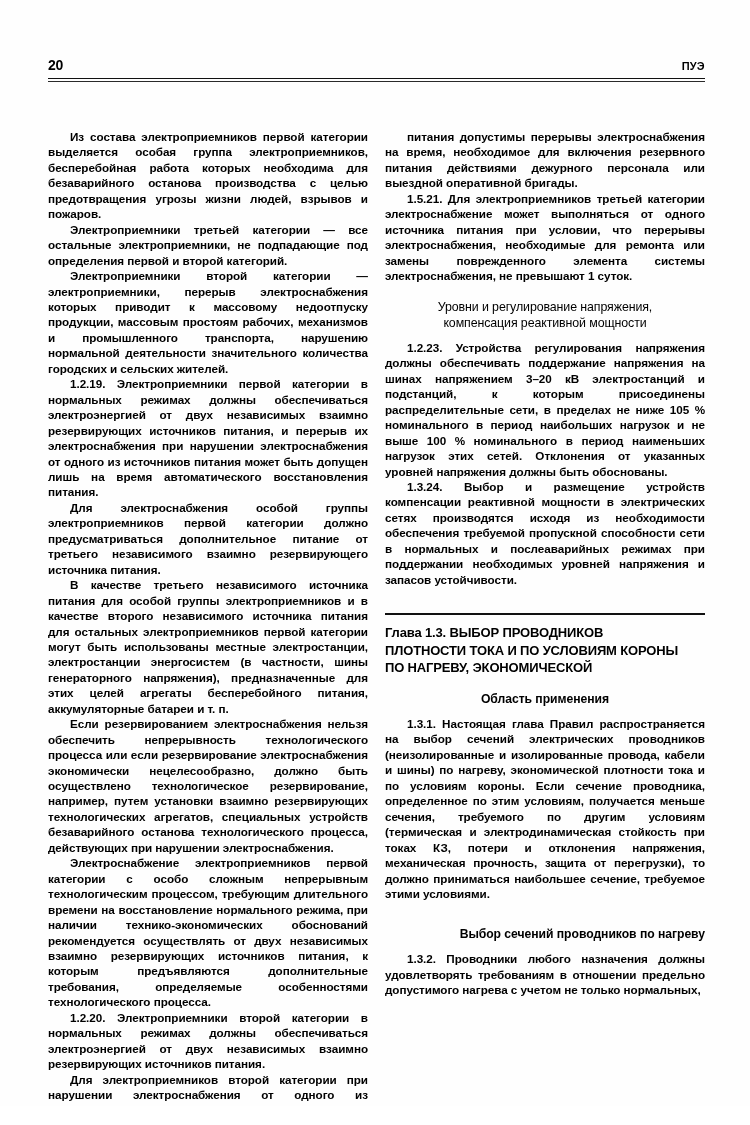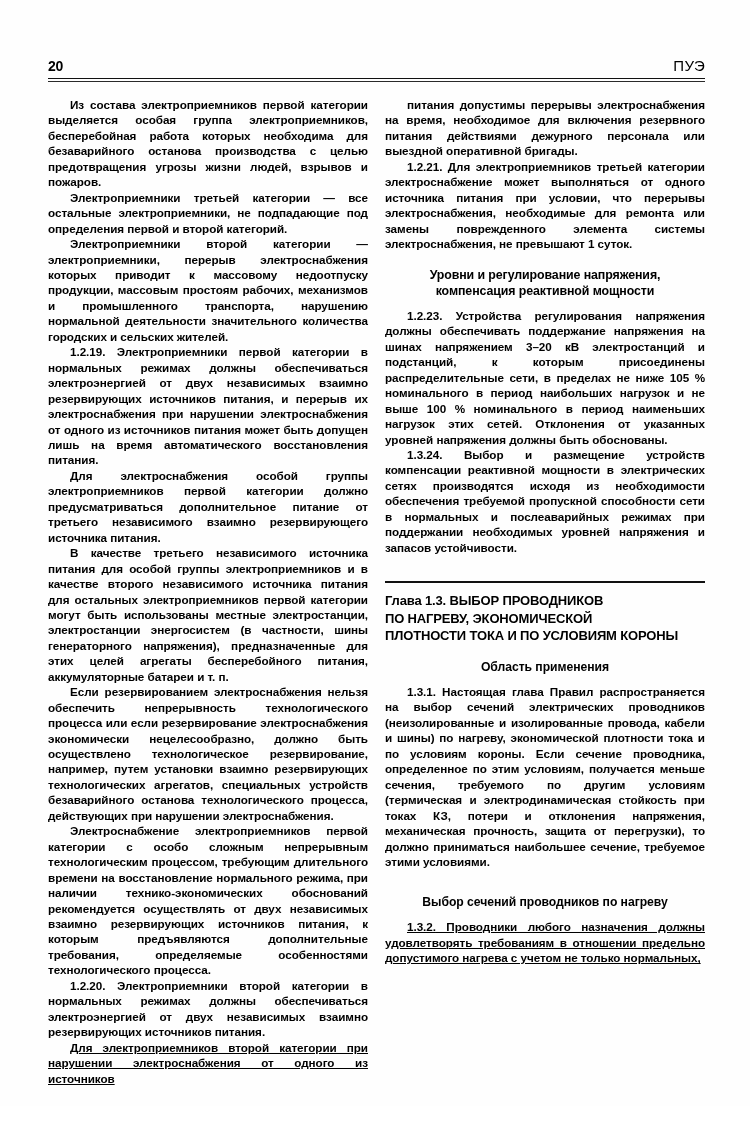--- a/index.html
+++ b/index.html
@@ -32,22 +32,22 @@
     justify-content: space-between;
     align-items: flex-end;
   }
   .runhead-folio {
     font-size: 14px;
     font-weight: 700;
     letter-spacing: -0.2px;
     line-height: 1;
   }
   .runhead-title {
-    font-size: 15px;
-    font-weight: 400;
+    font-size: 11px;
+    font-weight: 700;
     letter-spacing: 0.3px;
     line-height: 1;
     margin-left: 40px;
   }
   .runhead-rule {
     position: absolute;
     left: 48px;
     top: 78px;
     width: 657px;
     height: 0;
@@ -61,48 +61,48 @@
     position: absolute;
     left: 48px;
     top: 97px;
     width: 657px;
     height: 980px;
     display: flex;
     justify-content: space-between;
   }
   .col {
     width: 320px;
+    margin-top: 32px;
   }
 
   p.para {
     margin: 0;
     font-size: 11.7px;
     line-height: 15.45px;
     text-align: justify;
     text-indent: 22px;
     font-weight: 600;
     letter-spacing: -0.05px;
     word-spacing: 0px;
     -moz-text-align-last: left;
     text-align-last: left;
   }
   p.para.last-justify {
     text-align: justify;
-    text-decoration: underline;
   }
   p.para .clause {
     font-weight: 800;
   }
 
   
   .sec-head {
     margin: 15px 0 0 0;
     font-size: 12.4px;
     line-height: 16.2px;
-    font-weight: 700;
+    font-weight: 400;
     text-align: center;
     letter-spacing: -0.1px;
   }
   .sec-head + p.para { margin-top: 9px; }
 
   
   .chapter-block {
     margin-top: 26px;
   }
   .chapter-rule {
@@ -121,21 +121,21 @@
   }
   .sub-head {
     margin: 15px 0 0 0;
     font-size: 12.2px;
     line-height: 15px;
     font-weight: 800;
     text-align: center;
     letter-spacing: -0.05px;
   }
   .sub-head + p.para { margin-top: 9px; }
-  .sub-head.spaced-top { margin-top: 26px; }
+  .sub-head.spaced-top { margin-top: 26px; text-align: right; }
 
   p.para + p.para { margin-top: 0; }
 </style>
 </head>
 <body>
 
 <div class="page">
 
   <div class="runhead">
     <span class="runhead-folio">20</span>
@@ -153,36 +153,36 @@
       <p class="para">Для электроснабжения особой группы электроприемников первой категории должно предусматриваться дополнительное питание от третьего независимого взаимно резервирующего источника питания.</p>
       <p class="para">В качестве третьего независимого источника питания для особой группы электроприемников и в качестве второго независимого источника питания для остальных электроприемников первой категории могут быть использованы местные электростанции, электростанции энергосистем (в частности, шины генераторного напряжения), предназначенные для этих целей агрегаты бесперебойного питания, аккумуляторные батареи и т. п.</p>
       <p class="para">Если резервированием электроснабжения нельзя обеспечить непрерывность технологического процесса или если резервирование электроснабжения экономически нецелесообразно, должно быть осуществлено технологическое резервирование, например, путем установки взаимно резервирующих технологических агрегатов, специальных устройств безаварийного останова технологического процесса, действующих при нарушении электроснабжения.</p>
       <p class="para">Электроснабжение электроприемников первой категории с особо сложным непрерывным технологическим процессом, требующим длительного времени на восстановление нормального режима, при наличии технико-экономических обоснований рекомендуется осуществлять от двух независимых взаимно резервирующих источников питания, к которым предъявляются дополнительные требования, определяемые особенностями технологического процесса.</p>
       <p class="para"><span class="clause">1.2.20.</span><span> Электроприемники второй категории в нормальных режимах должны обеспечиваться электроэнергией от двух независимых взаимно резервирующих источников питания.</span></p>
       <p class="para last-justify">Для электроприемников второй категории при нарушении электроснабжения от одного из источников</p>
     </div>
 
     <div class="col">
       <p class="para">питания допустимы перерывы электроснабжения на время, необходимое для включения резервного питания действиями дежурного персонала или выездной оперативной бригады.</p>
-      <p class="para"><span class="clause">1.2.21.</span><span> Для электроприемников третьей категории электроснабжение может выполняться от одного источника питания при условии, что перерывы электроснабжения, необходимые для ремонта или замены поврежденного элемента системы электроснабжения, не превышают 1 суток.</span></p>
+      <p class="para"><span class="clause">1.5.21.</span><span> Для электроприемников третьей категории электроснабжение может выполняться от одного источника питания при условии, что перерывы электроснабжения, необходимые для ремонта или замены поврежденного элемента системы электроснабжения, не превышают 1 суток.</span></p>
 
       <div class="sec-head">
         <div>Уровни и регулирование напряжения,</div>
         <div>компенсация реактивной мощности</div>
       </div>
 
       <p class="para"><span class="clause">1.2.23.</span><span> Устройства регулирования напряжения должны обеспечивать поддержание напряжения на шинах напряжением 3–20 кВ электростанций и подстанций, к которым присоединены распределительные сети, в пределах не ниже 105 % номинального в период наибольших нагрузок и не выше 100 % номинального в период наименьших нагрузок этих сетей. Отклонения от указанных уровней напряжения должны быть обоснованы.</span></p>
       <p class="para"><span class="clause">1.3.24.</span><span> Выбор и размещение устройств компенсации реактивной мощности в электрических сетях производятся исходя из необходимости обеспечения требуемой пропускной способности сети в нормальных и послеаварийных режимах при поддержании необходимых уровней напряжения и запасов устойчивости.</span></p>
 
       <div class="chapter-block">
         <div class="chapter-rule"></div>
         <div class="chapter-head">
           <div>Глава 1.3. ВЫБОР ПРОВОДНИКОВ</div>
+          <div>ПЛОТНОСТИ ТОКА И ПО УСЛОВИЯМ КОРОНЫ</div>
           <div>ПО НАГРЕВУ, ЭКОНОМИЧЕСКОЙ</div>
-          <div>ПЛОТНОСТИ ТОКА И ПО УСЛОВИЯМ КОРОНЫ</div>
         </div>
       </div>
 
       <div class="sub-head">Область применения</div>
 
       <p class="para"><span class="clause">1.3.1.</span><span> Настоящая глава Правил распространяется на выбор сечений электрических проводников (неизолированные и изолированные провода, кабели и шины) по нагреву, экономической плотности тока и по условиям короны. Если сечение проводника, определенное по этим условиям, получается меньше сечения, требуемого по другим условиям (термическая и электродинамическая стойкость при токах КЗ, потери и отклонения напряжения, механическая прочность, защита от перегрузки), то должно приниматься наибольшее сечение, требуемое этими условиями.</span></p>
 
       <div class="sub-head spaced-top">Выбор сечений проводников по нагреву</div>
 
       <p class="para last-justify"><span class="clause">1.3.2.</span><span> Проводники любого назначения должны удовлетворять требованиям в отношении предельно допустимого нагрева с учетом не только нормальных,</span></p>

